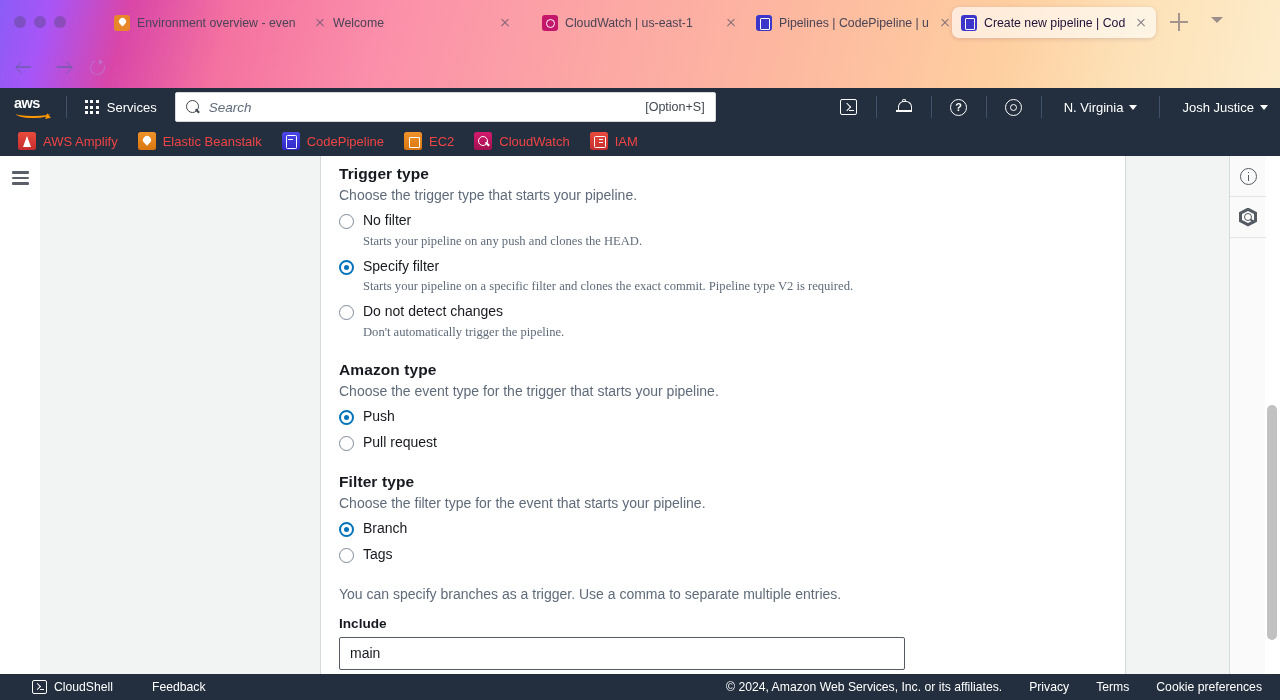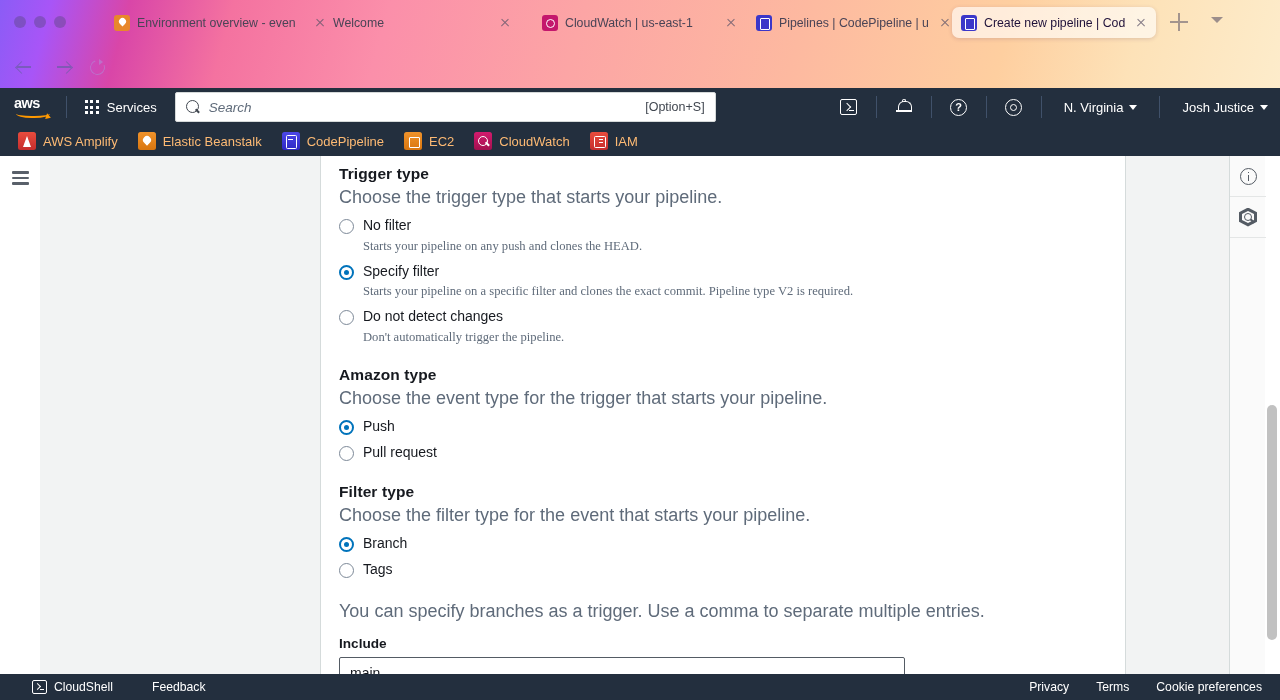--- a/index.html
+++ b/index.html
@@ -178,21 +178,21 @@
   .gear-ico::after { content:""; position:absolute; left:4px; top:4px; width:5px; height:5px;
       border:1.5px solid #fff; border-radius:50%; }
   .hdr-text { color:#fff; font-size:13px; padding:0 12px; display:flex; align-items:center; gap:6px; white-space:nowrap; }
   .caret-d { width:0;height:0;border-left:4.5px solid transparent;border-right:4.5px solid transparent;border-top:5.5px solid #fff; }
 
   
   .fav-bar {
     position:absolute; top:126px; left:0; width:1280px; height:30px;
     background:#232f3e; display:flex; align-items:center; padding-left:18px; gap:20px;
   }
-  .fav-item { display:flex; align-items:center; gap:7px; color:#fdba74; font-size:13px; white-space:nowrap; }
+  .fav-item { display:flex; align-items:center; gap:7px; color:#ef4444; font-size:13px; white-space:nowrap; }
   .fav-sq { width:18px; height:18px; border-radius:2.5px; position:relative; flex:0 0 18px; overflow:hidden; }
   .sq-amplify { background: linear-gradient(180deg,#e84c3d,#c62d2d); }
   .sq-amplify::after { content:""; position:absolute; left:4.5px; top:3.5px; width:0;height:0;
       border-left:4.5px solid transparent; border-right:4.5px solid transparent; border-bottom:11px solid #fff; }
   .sq-beanstalk { background: linear-gradient(180deg,#f0932b,#d9760f); }
   .sq-beanstalk::after { content:""; position:absolute; left:5px; top:4px; width:8px; height:8px;
       border-radius:50% 50% 50% 0; background:#fff; transform:rotate(-45deg); }
   .sq-cp { background: linear-gradient(180deg,#4c48e8,#2e27c4); }
   .sq-cp::after { content:""; position:absolute; left:4.5px; top:3px; width:9px;height:12px;
       border:1.6px solid #fff; border-radius:1.5px; }
@@ -240,21 +240,21 @@
   .hexcw-ico .tail { position:absolute; left:11px; top:12px; width:5px; height:1.6px; background:#545b64;
       transform:rotate(45deg); z-index:2; }
 
   
   .vscroll { position:absolute; right:3px; top:0; width:10px; height:518px; }
   .vscroll .thumb { position:absolute; left:0; top:249px; width:10px; height:235px;
       background:#c1c1c1; border-radius:5px; }
 
   
   h3.sec { font-size:15.5px; color:#16191f; font-weight:700; letter-spacing:.1px; }
-  p.desc { font-size:18px; color:#5f6b7a; margin-top:4px; }
+  p.desc { font-size:14px; color:#5f6b7a; margin-top:4px; }
   .radio-row { display:flex; align-items:flex-start; margin-top:9px; }
   .radio {
     width:15px; height:15px; border-radius:50%; border:1.6px solid #7d8998;
     background:#fff; flex:0 0 15px; margin-top:2px; position:relative;
   }
   .radio.on { border-color:#0073bb; border-width:2px; background:#fff; }
   .radio.on::after { content:""; position:absolute; left:3px; top:3px; width:5px; height:5px;
       border-radius:50%; background:#0073bb; }
   .radio-label { font-size:14px; color:#16191f; margin-left:9px; line-height:1.25; }
   .radio-sub { font-size:12.6px; color:#5f6b7a; margin-left:24px; margin-top:4px;font-family:Liberation Serif, serif; }
@@ -556,19 +556,20 @@
 
   <div class="footer">
     <div class="fl">
       <a class="cloudshell-btn">
         <span class="cs-sm"></span>
         <span class="footer-txt">CloudShell</span>
       </a>
       <a class="footer-txt">Feedback</a>
     </div>
     <div class="fr">
+      <span class="footer-txt">© 2024, Amazon Web Services, Inc. or its affiliates.</span>
       <a class="footer-txt">Privacy</a>
       <a class="footer-txt">Terms</a>
       <a class="footer-txt">Cookie preferences</a>
     </div>
   </div>
 
 </div>
 
 </body></html>

